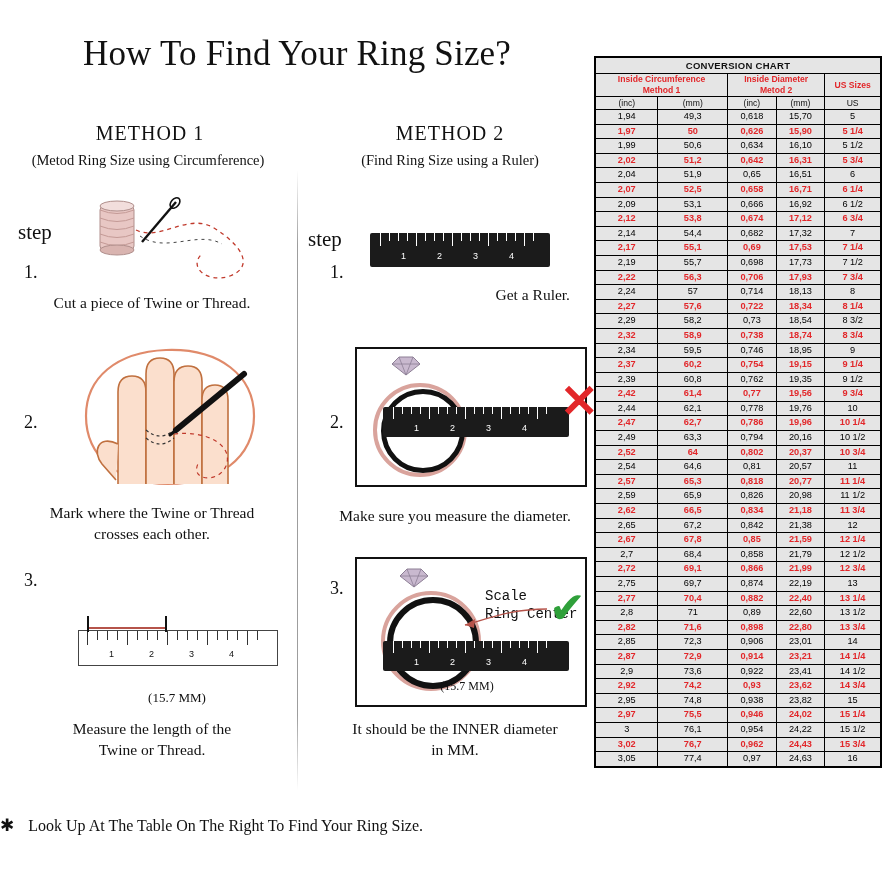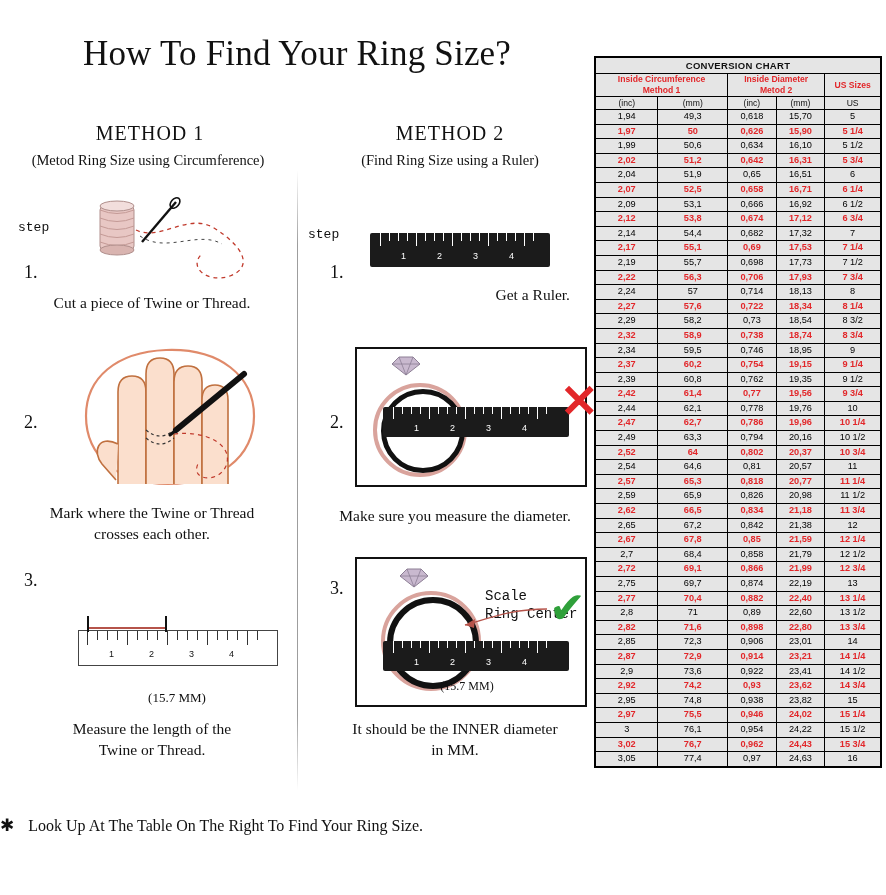--- a/index.html
+++ b/index.html
@@ -6,21 +6,21 @@
   body{width:886px;height:895px;font-family:"Liberation Serif",serif;color:#111;position:relative;overflow:hidden;}
   #page{position:relative;width:886px;height:895px;}
 
   
   .main{position:absolute;left:0;top:0;width:594px;height:895px;}
   .title{position:absolute;left:0;top:34px;width:594px;text-align:center;font-size:35px;font-family:"Liberation Serif",serif;letter-spacing:.2px;}
   .method-head{position:absolute;text-align:center;font-size:20px;letter-spacing:1px;}
   .method-sub{position:absolute;text-align:center;font-size:14.5px;}
   .divider{position:absolute;left:297px;top:170px;width:1px;height:620px;background:linear-gradient(to bottom,rgba(150,150,150,0),rgba(140,140,140,.85) 12%,rgba(140,140,140,.85) 88%,rgba(150,150,150,0));}
 
-  .step-word{position:absolute;font-size:13px;font-family:Liberation Mono, monospace;}
+  .step-word{position:absolute;font-size:21px;}
   .step-num{position:absolute;font-size:18px;}
   .cap{position:absolute;text-align:center;font-size:15.5px;line-height:21px;}
 
   .footnote{position:absolute;left:0;top:815px;width:594px;text-align:left;font-size:16px;}
   .footnote .star{font-size:17px;margin-right:14px;}
 
   
   .panel{position:absolute;border:2px solid #111;background:#fff;}
 
   

